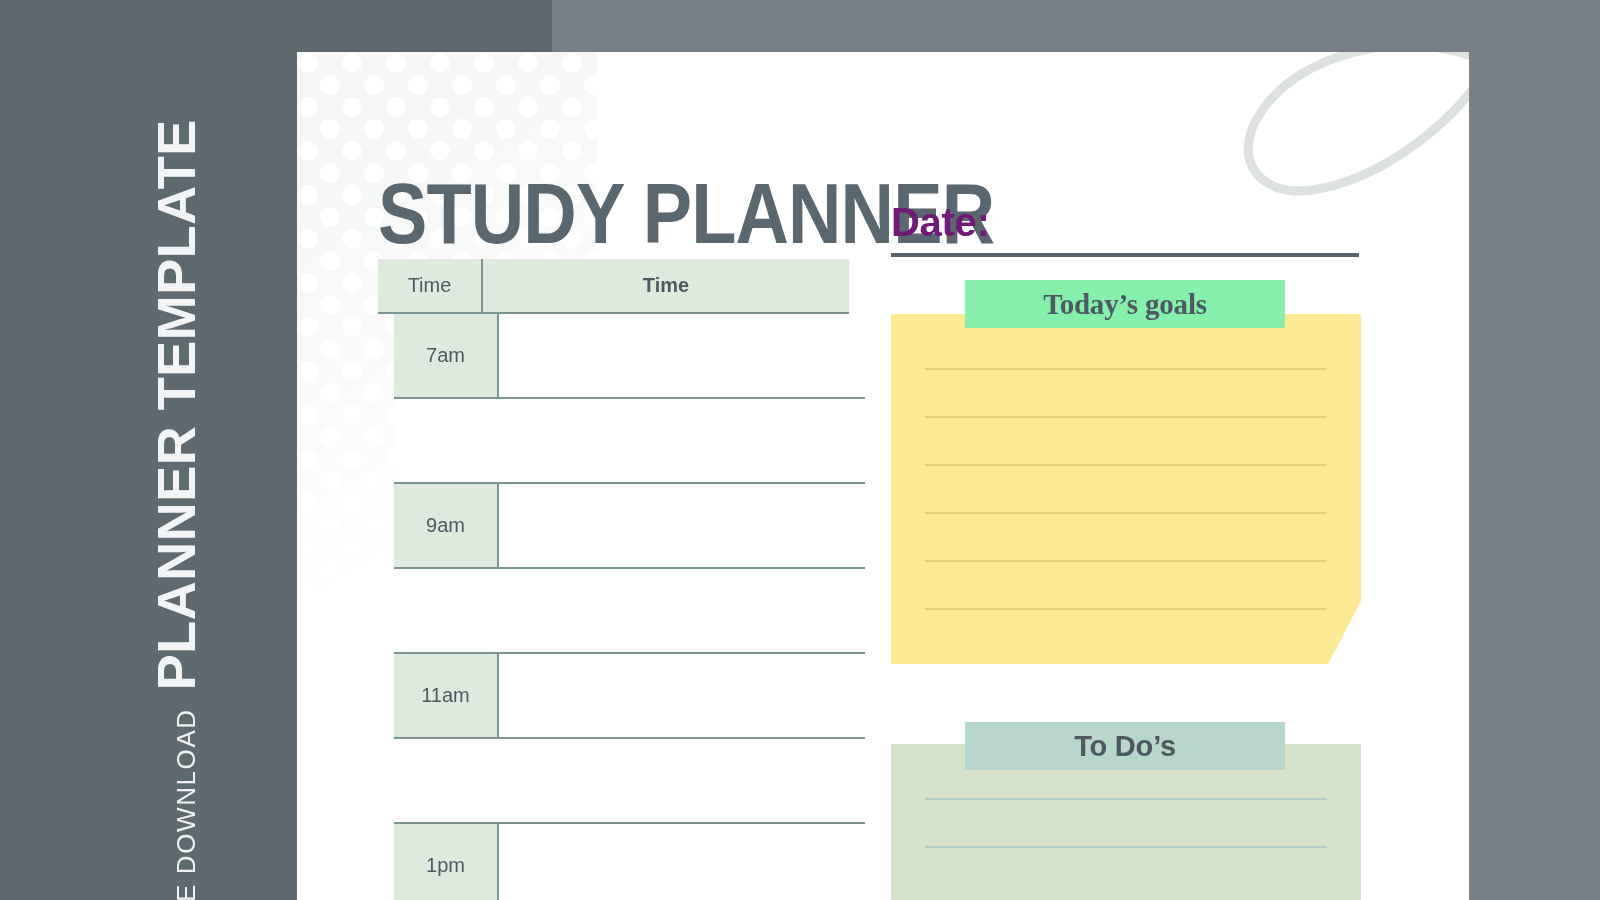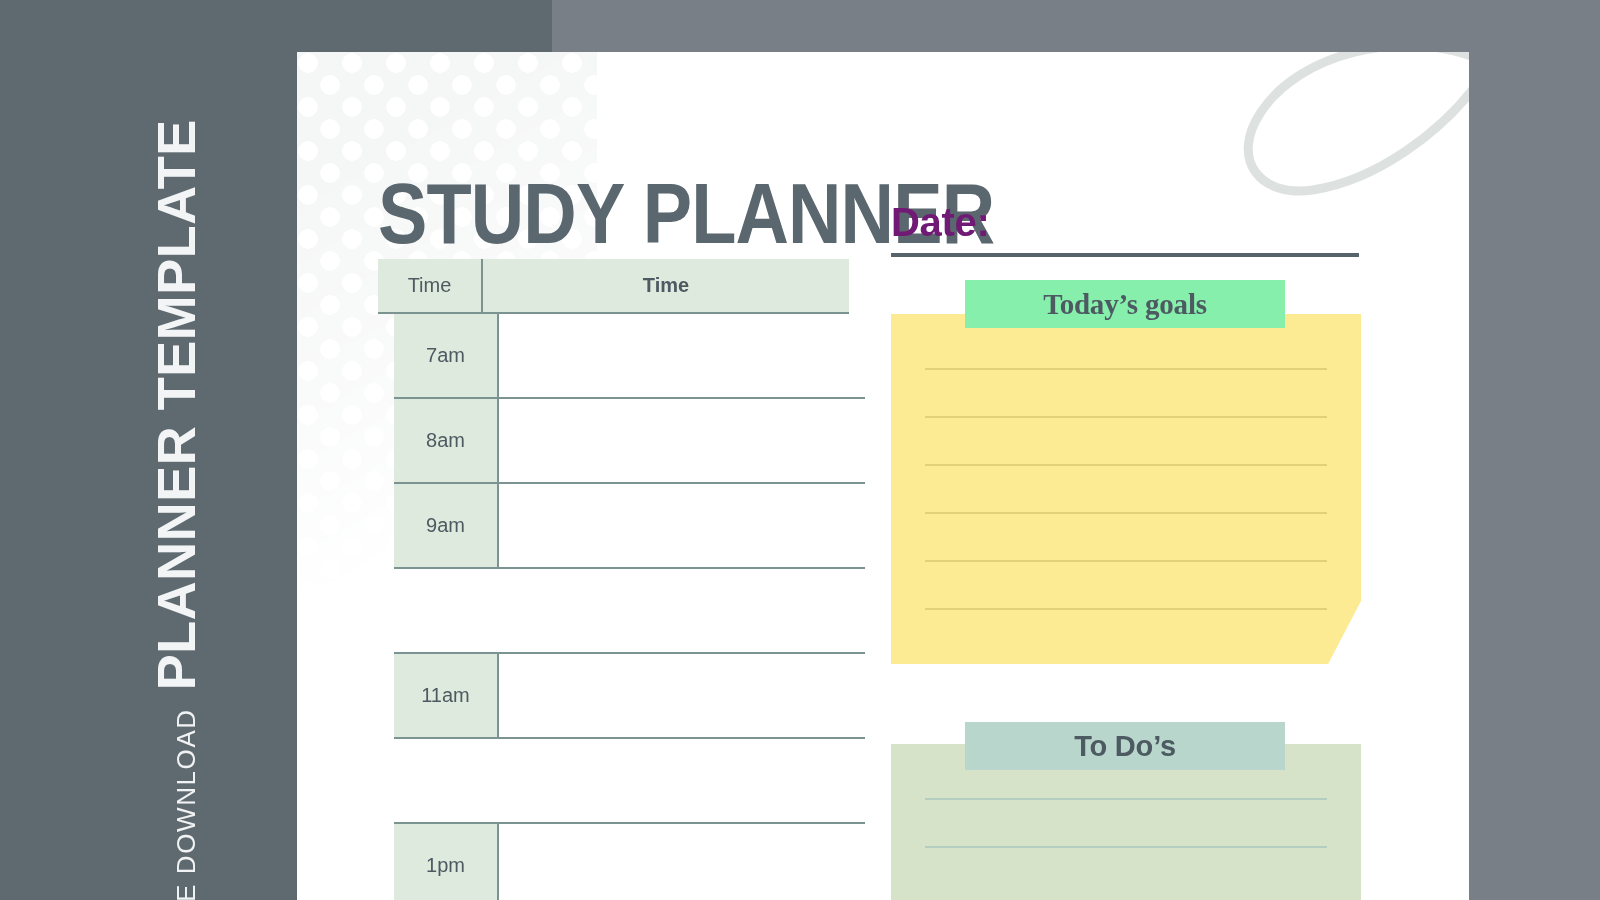--- a/index.html
+++ b/index.html
@@ -281,21 +281,20 @@
       <div class="trow thead">
         <div class="tcell-time">Time</div>
         <div class="tcell-task">Time</div>
       </div>
       <div class="tbody">
         <div class="trow">
           <div class="tcell-time">7am</div>
           <div class="tcell-task"></div>
         </div>
         <div class="trow">
-          <div class="tcell-time">8am</div>
           <div class="tcell-task"></div>
         </div>
         <div class="trow">
           <div class="tcell-time">9am</div>
           <div class="tcell-task"></div>
         </div>
         <div class="trow">
           <div class="tcell-task"></div>
         </div>
         <div class="trow">

